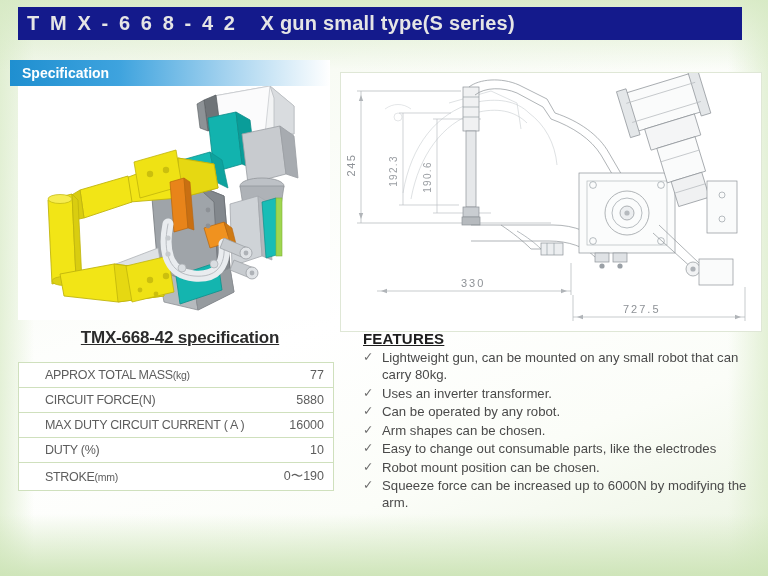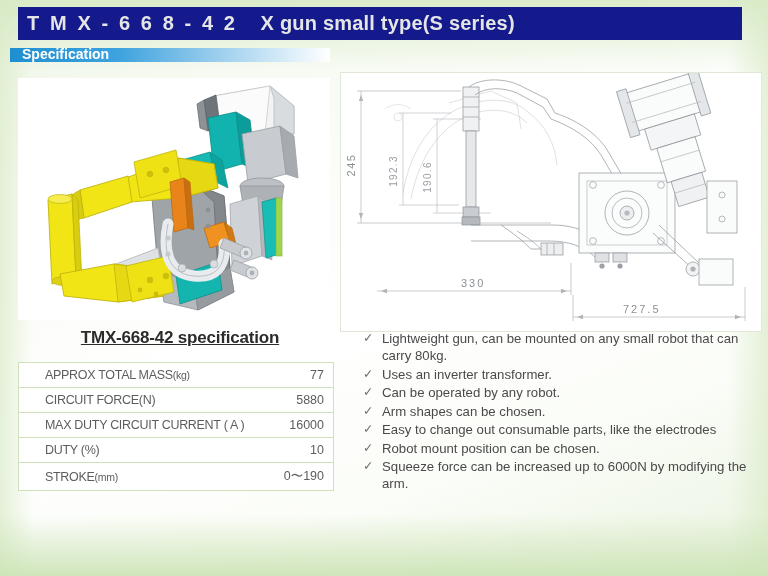--- a/index.html
+++ b/index.html
@@ -54,26 +54,26 @@
     padding-left: 9px;
     white-space: nowrap;
     font-family: "Liberation Sans", sans-serif;
   }
   #title-text .code { letter-spacing: 2.6px; }
 
   
   #spec-ribbon {
     position: absolute;
     left: 10px;
-    top: 48px;
+    top: 60px;
     width: 320px;
-    height: 14px;
+    height: 26px;
     background: linear-gradient(to right, #1f8fd0 0%, #3ea3de 34%, #9fd0ee 66%, #ffffff 100%);
     display: flex;
-    align-items: flex-end;
+    align-items: center;
     z-index: 5;
   }
   #spec-ribbon-label {
     color: #ffffff;
     font-size: 14px;
     font-weight: bold;
     padding-left: 12px;
     white-space: nowrap;
   }
 
@@ -421,20 +421,21 @@
         </tr>
         <tr>
           <td><span>STROKE</span><span class="unit">(mm)</span></td>
           <td class="val">0〜190</td>
         </tr>
       </tbody>
     </table>
   </div>
 
   <div id="features-block">
+    <div id="features-heading">FEATURES</div>
     <ul id="features-list">
       <li>
         <span class="tick">✓</span>
         <span class="ftext">Lightweight gun, can be mounted on any small robot that can carry 80kg.</span>
       </li>
       <li>
         <span class="tick">✓</span>
         <span class="ftext">Uses an inverter transformer.</span>
       </li>
       <li>

